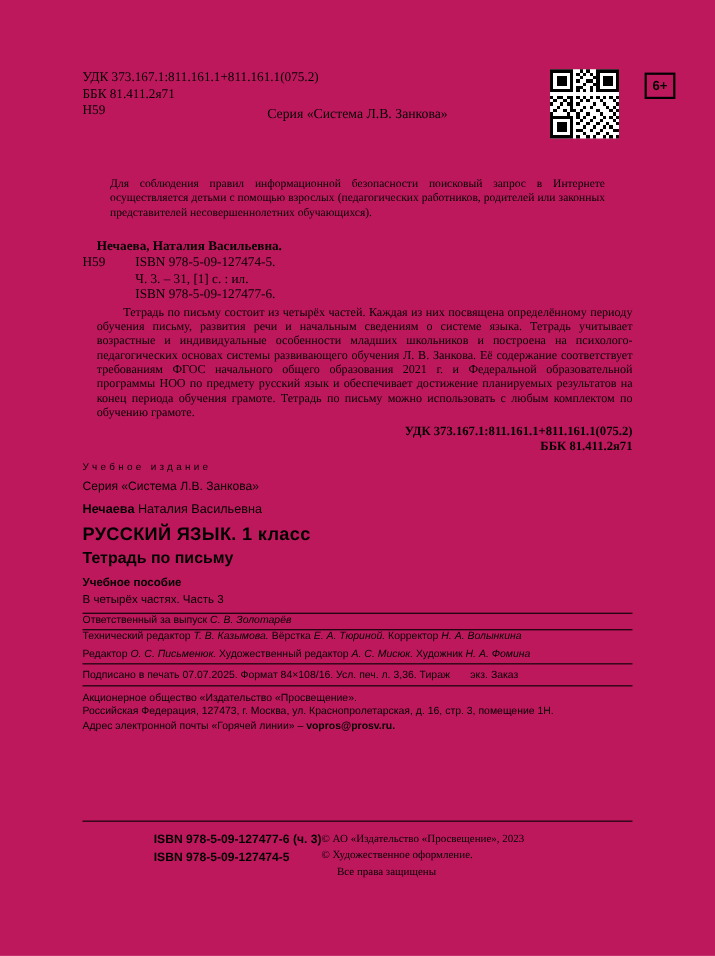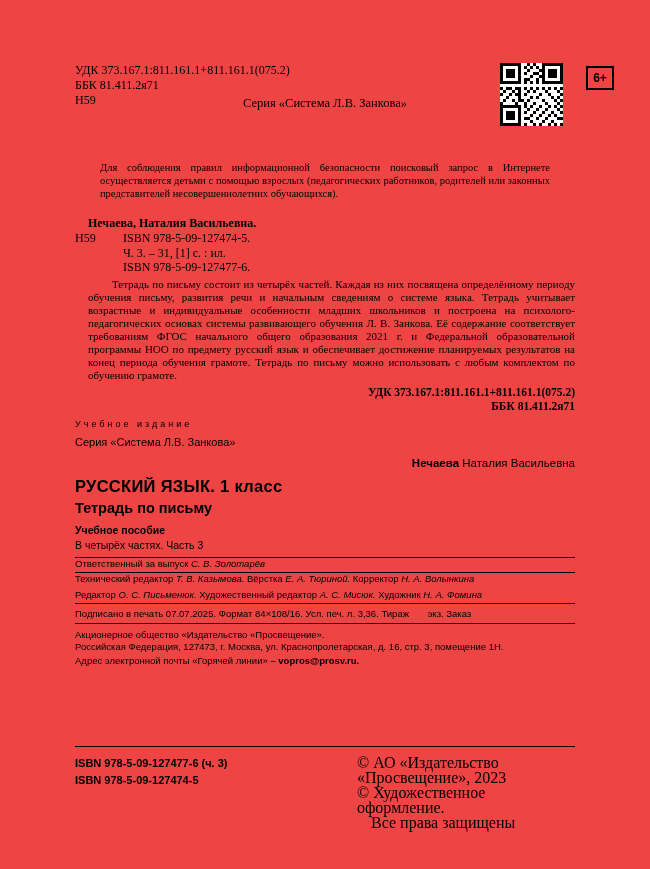--- a/index.html
+++ b/index.html
@@ -1,17 +1,17 @@
 <!DOCTYPE html>
 <html lang="ru"><head>
 <meta charset="utf-8">
 <style>
   html,body{margin:0;padding:0;background:#fff;color:#000;}
   .page{position:relative;width:650px;height:869px;box-sizing:border-box;
-        padding:63px 75px 0 75px;background:#ef4444;overflow:hidden;
+        padding:63px 75px 0 75px;background:#be185d;overflow:hidden;
         font-family:"Liberation Serif", serif;}
   p{margin:0;}
 
   
   .top-block{position:relative;height:66px;}
   .codes{font-size:12px;line-height:15px;}
   .series-top{position:absolute;left:0;right:0;top:33px;text-align:center;font-size:12.5px;}
   .qr{position:absolute;top:63px;right:87px;width:63px;height:63px;}
   .age-badge{position:absolute;top:66px;right:36px;width:24px;height:20px;
              border:2px solid #000;display:flex;align-items:center;justify-content:center;
@@ -26,41 +26,41 @@
   .biblio-desc{margin-left:35px;font-size:12px;line-height:14.5px;text-align:justify;}
   .biblio-line{margin-left:48px;font-size:12px;line-height:14.5px;}
 
   .annotation{margin:3px 0 0 13px;font-size:11px;line-height:13px;text-align:justify;text-indent:24px;}
 
   .codes-bold{margin-top:3px;text-align:right;font-weight:bold;font-size:11.5px;line-height:14px;}
 
   .sans{font-family:"Liberation Sans", sans-serif;}
   .edition-label{margin-top:6px;font-size:9px;letter-spacing:3px;}
   .series2{margin-top:7px;font-size:11px;}
-  .author2{margin-top:9px;font-size:11.5px;text-align:right;}
+  .author2{margin-top:9px;font-size:11.5px;}
   .title1{margin-top:8px;font-size:16.5px;font-weight:bold;letter-spacing:.3px;}
   .title2{margin-top:4px;font-size:14.5px;font-weight:bold;}
   .subtitle1{margin-top:8px;font-size:10.5px;font-weight:bold;}
   .subtitle2{margin-top:3px;font-size:10.5px;}
 
   .rule{border:0;border-top:1px solid #000;margin:6px 0 0 0;}
   .rule.tight{margin-top:3px;}
 
   .staff-line{font-size:9.5px;line-height:11.5px;}
   .staff-line.first{margin-top:4px;}
   .print-line{font-size:9.5px;line-height:12px;margin-top:4px;}
   .pub-line{font-size:9.5px;line-height:11.5px;}
   .pub-line.first{margin-top:5px;}
   .pub-line.mail{margin-top:3px;}
 
   .bottom-block{position:absolute;left:75px;top:746px;width:500px;
                 border-top:1px solid #000;padding-top:8px;
-                display:flex;justify-content:space-between;}
+                display:flex;justify-content:center;}
   .isbns{font-family:"Liberation Sans", sans-serif;font-weight:bold;font-size:11px;line-height:16.5px;}
-  .copyrights{font-size:16px;line-height:15px;width:218px;font-family:Liberation Serif, serif;}
+  .copyrights{font-size:10px;line-height:15px;width:218px;font-family:Liberation Serif, serif;}
   .copyrights .indent{margin-left:14px;}
 </style>
 </head>
 <body>
 
 <div class="page">
 
   <div class="top-block">
     <div class="codes">
       <p>УДК 373.167.1:811.161.1+811.161.1(075.2)</p>

